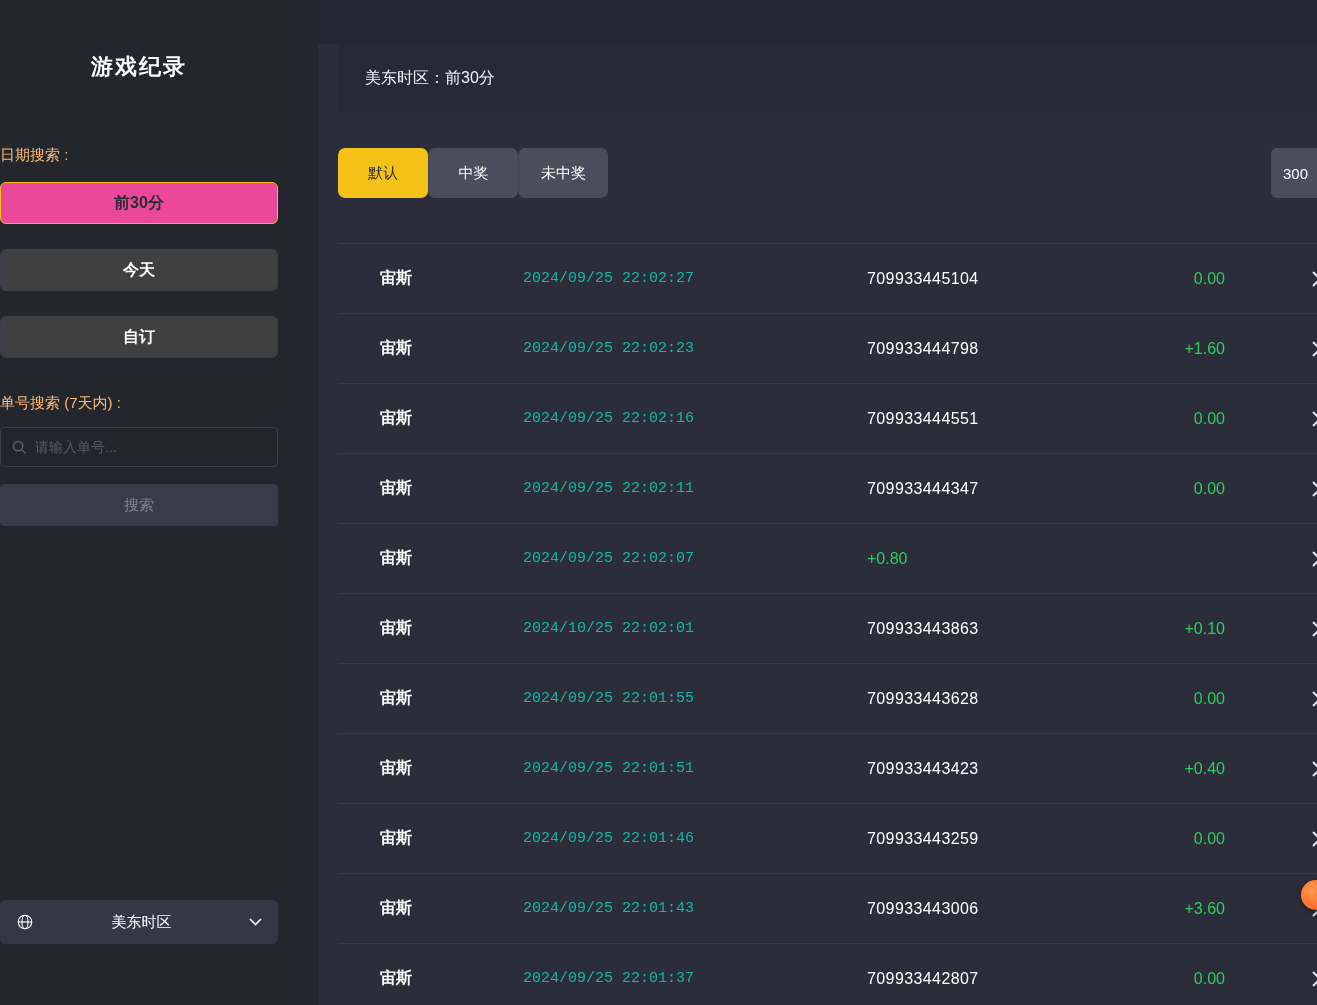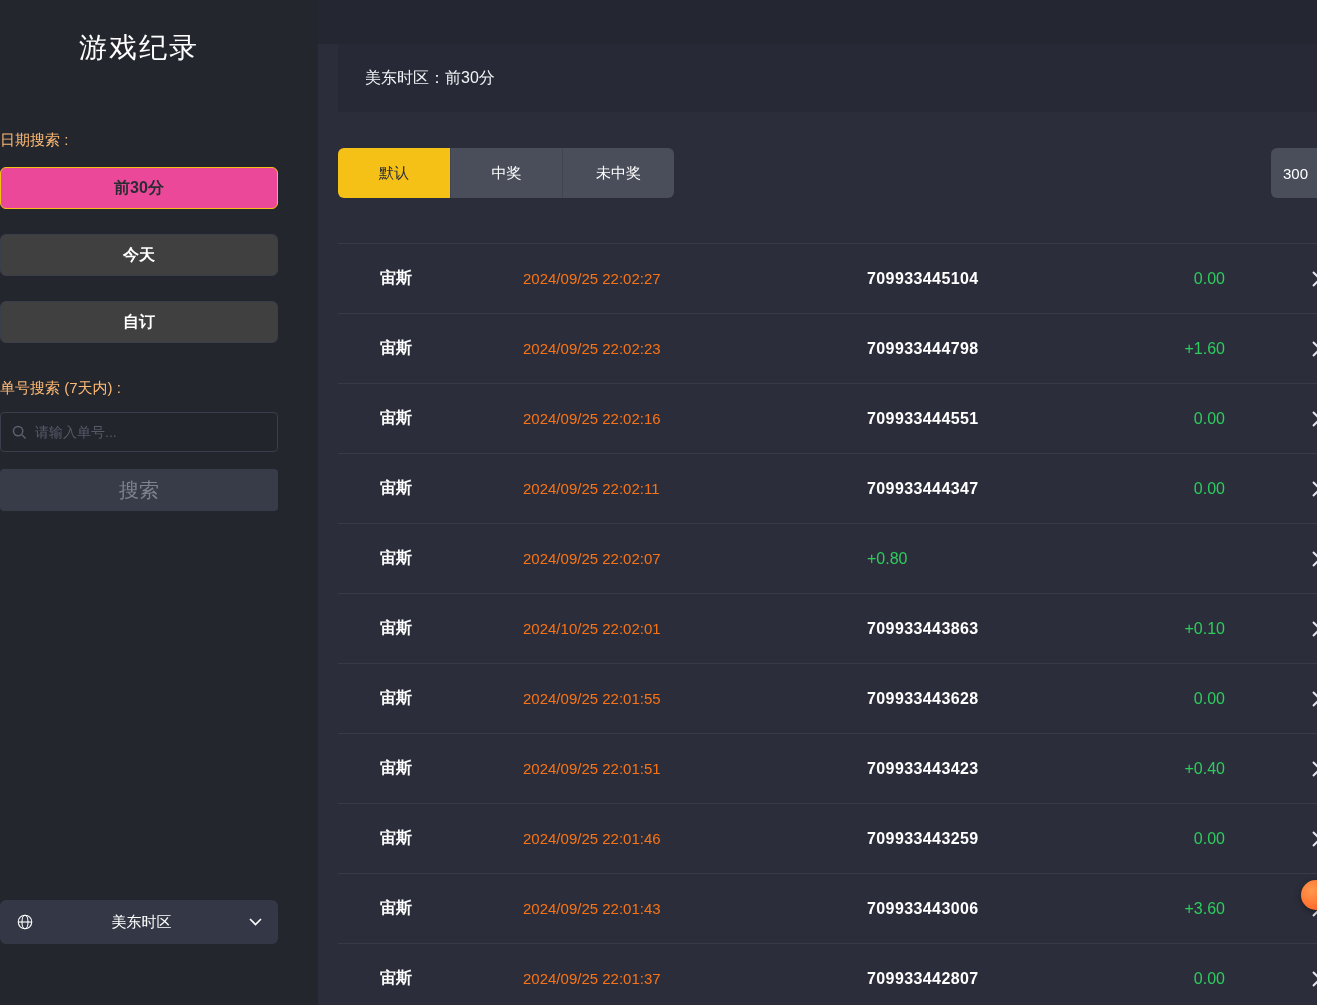--- a/index.html
+++ b/index.html
@@ -13,24 +13,24 @@
 
   
   .sidebar {
     flex: 0 0 318px;
     width: 318px;
     background: #24262e;
     position: relative;
     padding: 0 40px 0 0;
   }
   .sb-title {
-    margin-top: 29px;
+    margin-top: 52px;
     text-align: center;
-    font-size: 28px;
-    font-weight: normal;
+    font-size: 22px;
+    font-weight: bold;
     letter-spacing: 2px;
     color: #ffffff;
   }
   .sb-label {
     margin-top: 64px;
     font-size: 15px;
     color: #fdba74;
   }
   .sb-label.second { margin-top: 36px; }
   .sb-btn {
@@ -77,21 +77,21 @@
   }
   .search-wrap input::placeholder { color: #565b68; }
   .search-btn {
     margin-top: 17px;
     width: 100%;
     height: 42px;
     border: none;
     border-radius: 4px;
     background: #383c48;
     color: #7e8390;
-    font-size: 20px;
+    font-size: 15px;
     font-family: inherit;
     cursor: pointer;
   }
   .tz-bar {
     position: absolute;
     left: 0;
     bottom: 61px;
     width: 278px;
     height: 44px;
     background: #343846;
@@ -137,29 +137,30 @@
     align-items: center;
     position: relative;
   }
   .tabs {
     display: flex;
     height: 50px;
     border-radius: 6px;
     overflow: hidden;
   }
   .tab {
-    width: 112px;
+    width: 90px;
     height: 50px;
     display: flex;
     align-items: center;
     justify-content: center;
     font-size: 15px;
     background: #4a4e5b;
     color: #ffffff;
     cursor: pointer;
+    border-radius: 7px;
   }
   .tab + .tab { border-left: 1px solid #41455230; border-left-color: #414552; }
   .tab.active {
     background: #f5c116;
     color: #2b2d37;
     border-left: none;
   }
   .page-size {
     position: absolute;
     right: -12px;
@@ -180,22 +181,22 @@
   .t-row {
     height: 70px;
     display: flex;
     align-items: center;
     border-top: 1px solid #373b47;
     position: relative;
     padding: 0 92px 0 42px;
     cursor: pointer;
   }
   .c-game { width: 143px; font-size: 16px; font-weight: bold; color: #ffffff; }
-  .c-time { width: 344px; font-size: 15px; color: #f97316; }
-  .c-order { flex: 1; font-size: 16px; font-weight: bold; letter-spacing: 0.4px; color: #ffffff; }
+  .c-time { width: 344px; font-size: 15px; color: #14b8a6; font-family: Liberation Mono, monospace; }
+  .c-order { flex: 1; font-size: 16px; font-weight: normal; letter-spacing: 0.4px; color: #ffffff; }
   .c-amount { font-size: 16px; color: #2ecc5e; }
   .row-chevron {
     position: absolute;
     right: -4px;
     top: 50%;
     transform: translateY(-50%);
     line-height: 0;
   }
   .fab {
     position: absolute;

